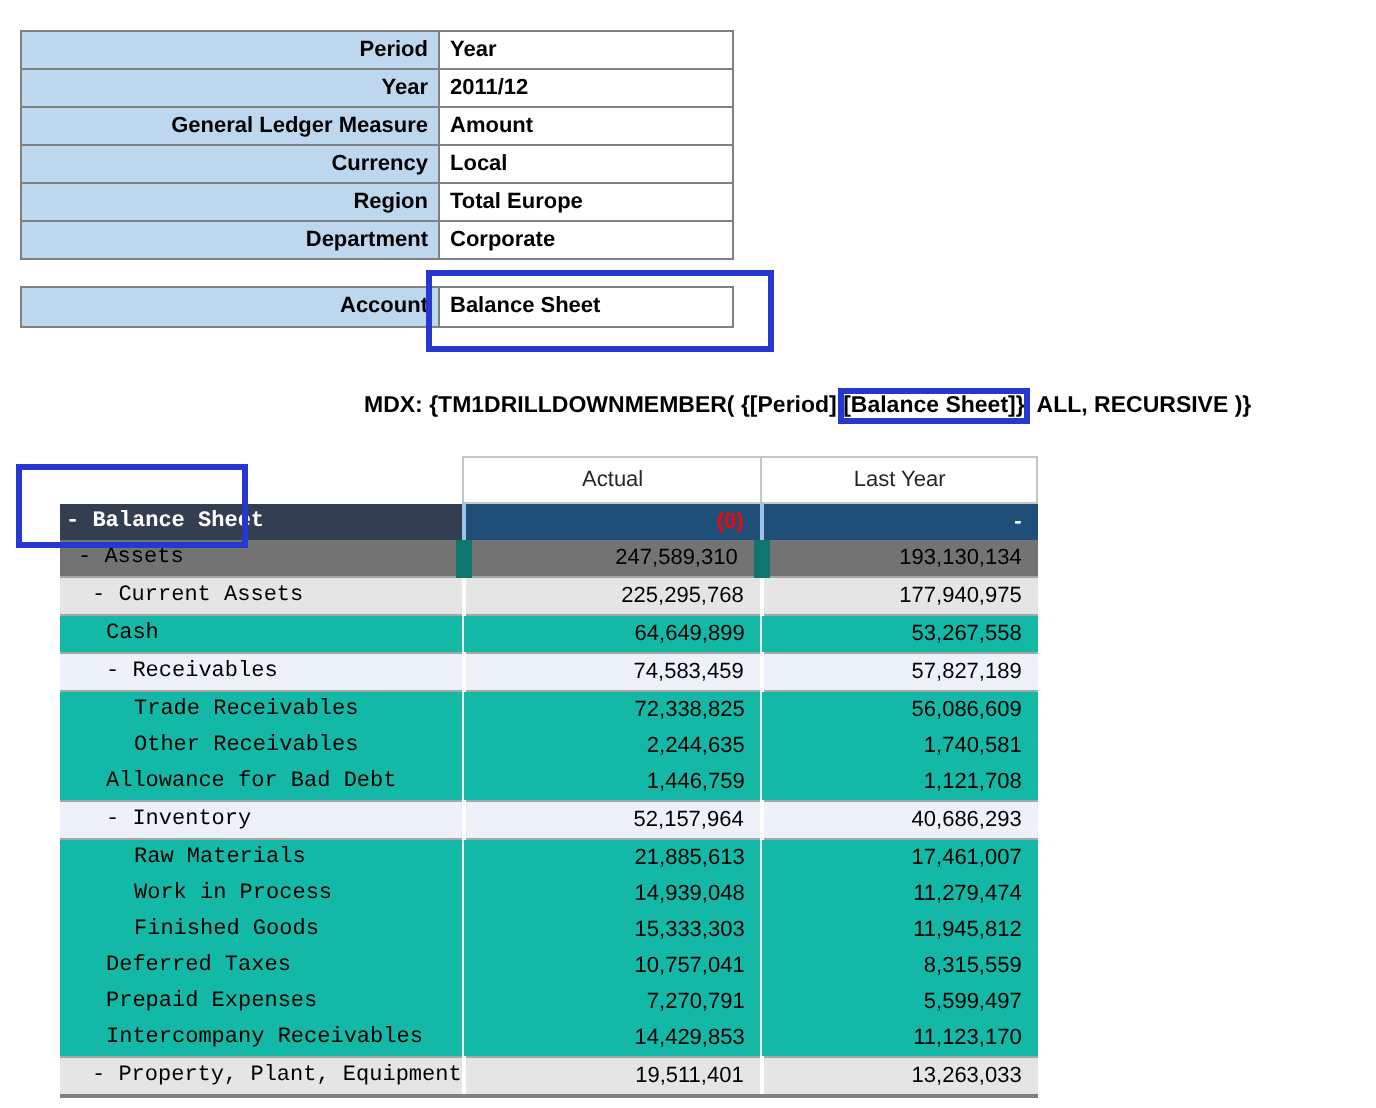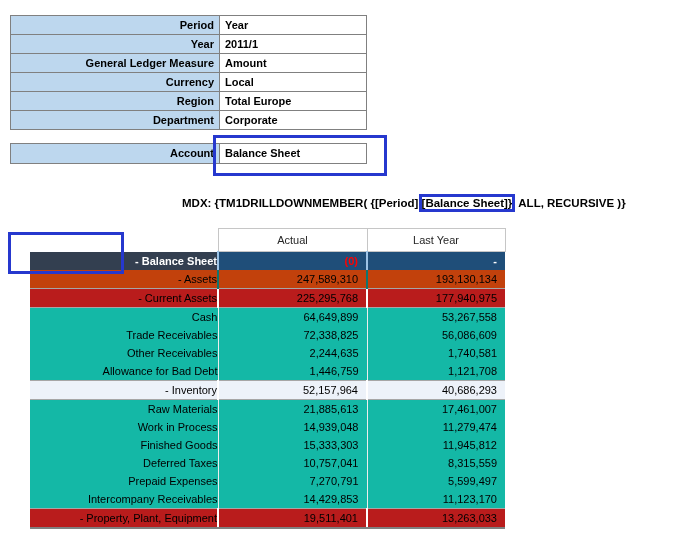--- a/index.html
+++ b/index.html
@@ -54,33 +54,33 @@
   .main-table th{
     height:20px;font-size:11px;font-weight:normal;color:#262626;
     background:#fff;
     border:1px solid #C6C6C6;
   }
   .main-table th.blank{border:none;}
   .main-table td{
     font-size:11px;height:18px;line-height:18px;
     padding:0;white-space:nowrap;overflow:hidden;
   }
-  .main-table td.rh{text-align:right;}
+  .main-table td.rh{text-align:left;font-family:Liberation Mono, monospace;}
   .main-table td.num{text-align:right;padding-right:8px;}
 
   tr.kind-total td{color:#fff;font-weight:bold;}
   tr.kind-total td.rh{background:#333F50;}
   tr.kind-total td.num{background:#1F4E79;border-top:1px solid #5B9BD5;border-left:2px solid #9DC3E6;}
   tr.kind-total td.neg{color:#FF0000;}
 
-  tr.kind-l1 td{background:#c2410c;}
-  tr.kind-l1 td.num{border-left:2px solid #0f766e;margin-left:40px;}
+  tr.kind-l1 td{background:#737373;}
+  tr.kind-l1 td.num{border-left:8px solid #0f766e;margin-left:40px;}
 
   tr.kind-l2 td, tr.kind-l2last td{
-    background:#b91c1c;
+    background:#e5e5e5;
     border-top:1px solid #A6A6A6;border-bottom:1px solid #A6A6A6;
   }
   tr.kind-l2 td.num, tr.kind-l2last td.num{border-left:2px solid #ffffff;}
   tr.kind-l2last td{border-bottom:2px solid #808080;}
 
   tr.kind-l3 td{
     background:#EDF2F9;
     border-top:1px solid #A6A6A6;border-bottom:1px solid #A6A6A6;
   }
   tr.kind-l3 td.num{border-left:2px solid #ffffff;}
@@ -100,21 +100,21 @@
 <body>
 
 <table class="form-table">
   <tbody>
       <tr>
     <td class="flabel">Period</td>
     <td class="fvalue">Year</td>
   </tr>
   <tr>
     <td class="flabel">Year</td>
-    <td class="fvalue">2011/1</td>
+    <td class="fvalue">2011/12</td>
   </tr>
   <tr>
     <td class="flabel">General Ledger Measure</td>
     <td class="fvalue">Amount</td>
   </tr>
   <tr>
     <td class="flabel">Currency</td>
     <td class="fvalue">Local</td>
   </tr>
   <tr>
@@ -166,20 +166,25 @@
       <tr class="kind-l2">
         <td class="rh" style="padding-left: 16px;">- Current Assets</td>
         <td class="num">225,295,768</td>
         <td class="num">177,940,975</td>
       </tr>
       <tr class="kind-leaf">
         <td class="rh" style="padding-left: 23px;">Cash</td>
         <td class="num">64,649,899</td>
         <td class="num">53,267,558</td>
       </tr>
+      <tr class="kind-l3">
+        <td class="rh" style="padding-left: 23px;">- Receivables</td>
+        <td class="num">74,583,459</td>
+        <td class="num">57,827,189</td>
+      </tr>
       <tr class="kind-leaf">
         <td class="rh" style="padding-left: 37px;">Trade Receivables</td>
         <td class="num">72,338,825</td>
         <td class="num">56,086,609</td>
       </tr>
       <tr class="kind-leaf">
         <td class="rh" style="padding-left: 37px;">Other Receivables</td>
         <td class="num">2,244,635</td>
         <td class="num">1,740,581</td>
       </tr>

